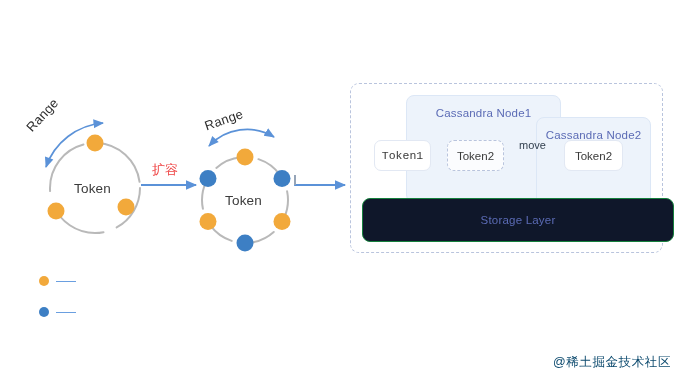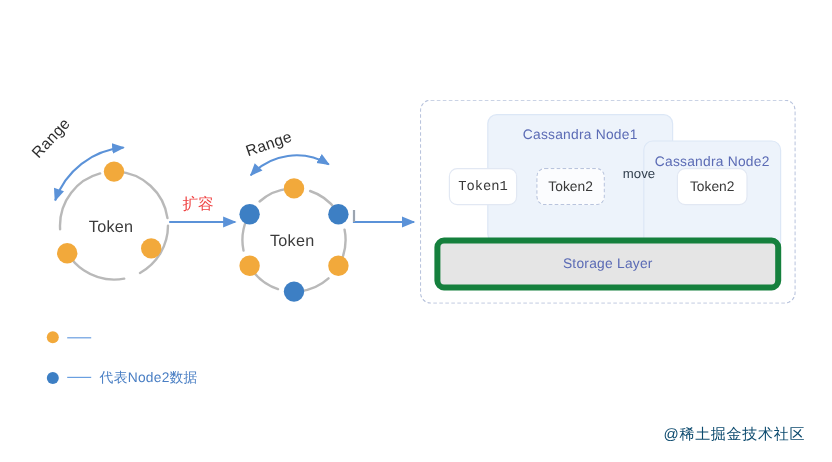--- a/index.html
+++ b/index.html
@@ -83,24 +83,24 @@
     color: #3a3a3a;
   }
   .token-box.dashed {
     background: #fbfcfe;
     border: 1.2px dashed #b9c4dd;
   }
   .storage-box {
     position: absolute;
     left: 362px;
     top: 198px;
-    width: 289px;
+    width: 312px;
     height: 44px;
-    background: #e5e5e5;
-    border: 5px solid #15803d;
+    background: #0f172a;
+    border: 1px solid #15803d;
     border-radius: 8px;
     box-sizing: border-box;
     display: flex;
     align-items: center;
     justify-content: center;
     font-size: 11.5px;
     color: #5b6bb5;
     letter-spacing: .2px;
   }
   .move-label {
@@ -220,16 +220,15 @@
 <div class="storage-box">Storage Layer</div>
 
 <div class="legend-row" style="left:39px; top:276px;">
   <span class="legend-dot" style="background:#f2a93b;"></span>
   <span class="legend-dash"></span>
 </div>
 
 <div class="legend-row" style="left:39px; top:307px;">
   <span class="legend-dot" style="background:#3d7fc4;"></span>
   <span class="legend-dash"></span>
-  <span class="legend-text">代表Node2数据</span>
 </div>
 
 <div class="watermark">@稀土掘金技术社区</div>
 
 </body></html>

